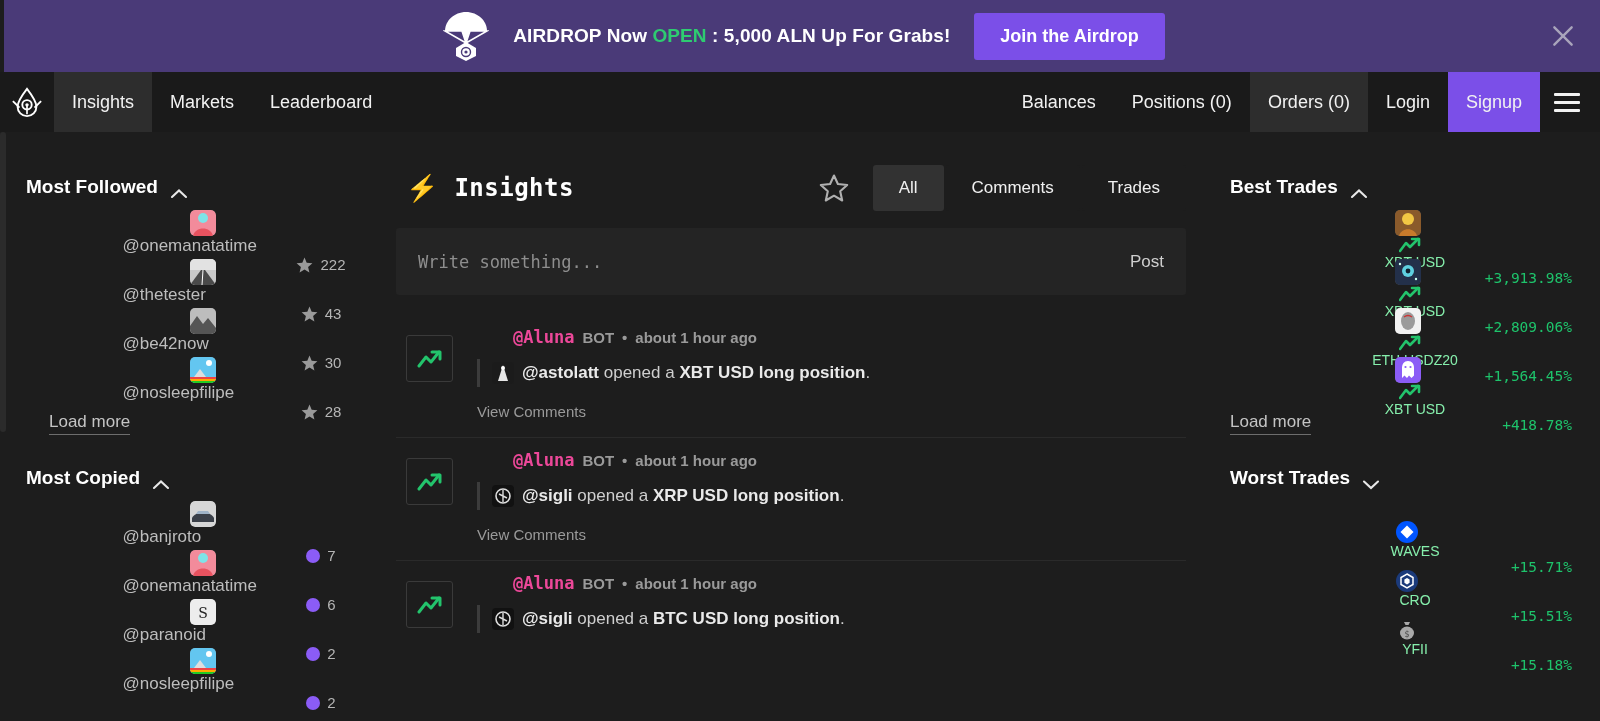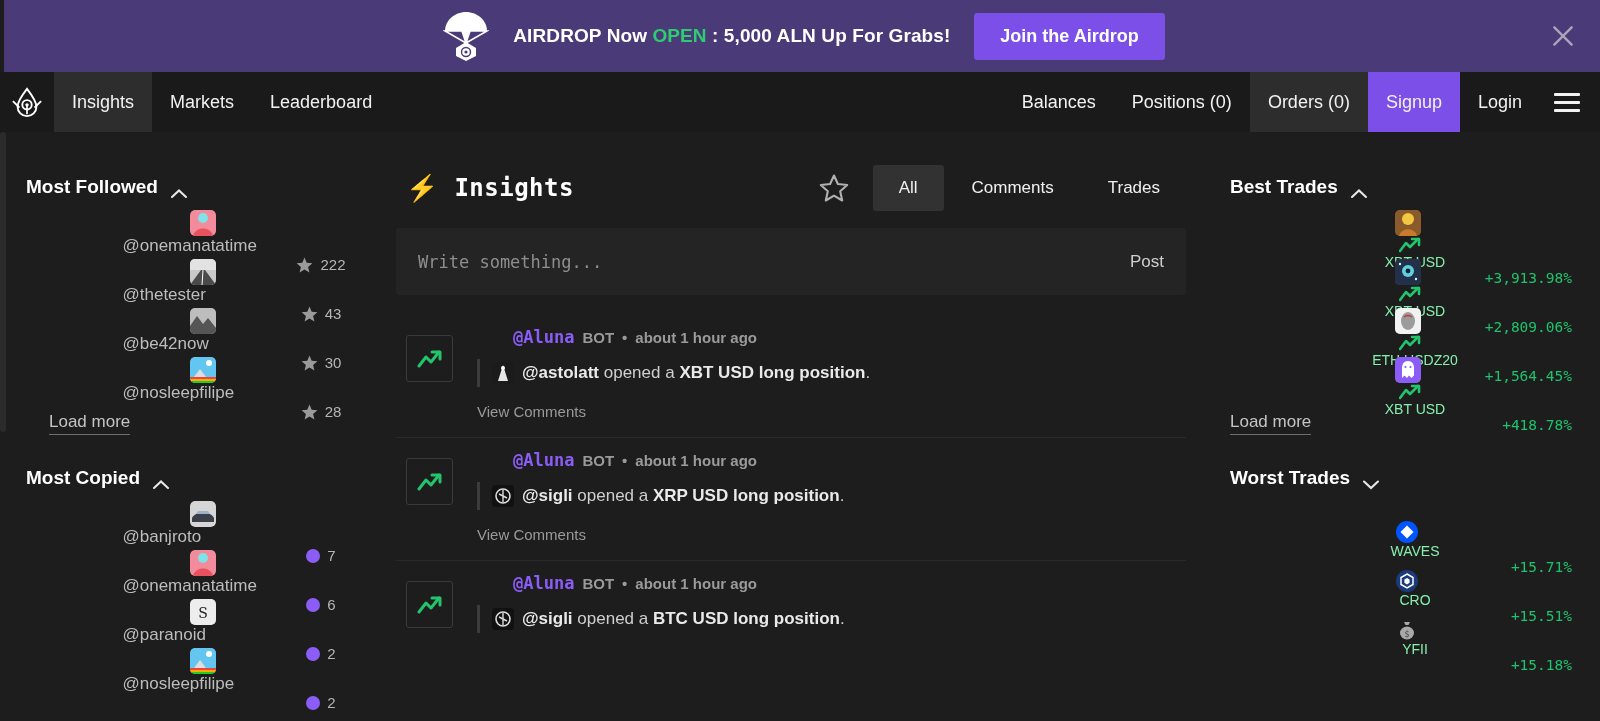--- a/index.html
+++ b/index.html
@@ -164,21 +164,21 @@
   .post:first-child { border-top: none; }
   .post-icon {
     width: 47px; height: 47px; flex: 0 0 auto; margin: 8px 24px 0 10px;
     border: 1px solid #3a3a3a; border-radius: 3px;
     display: flex; align-items: center; justify-content: center;
   }
   .post-body { flex: 1 1 auto; min-width: 0; }
   .post-meta { display: flex; align-items: baseline; gap: 8px; margin-bottom: 12px; }
   .post-author {
     font-family: "DejaVu Sans Mono", monospace;
-    font-size: 17px; font-weight: 700; color: #8b5cf6; padding-left: 36px;
+    font-size: 17px; font-weight: 700; color: #ec4899; padding-left: 36px;
   }
   .post-sub { font-size: 15px; color: #9a9a9a; white-space: nowrap; font-weight: bold; }
   .post-line {
     display: flex; align-items: center;
     border-left: 3px solid #3c3c3c; padding-left: 12px; min-height: 28px;
   }
   .post-line .mini-av {
     width: 22px; height: 22px; border-radius: 3px; margin-right: 8px;
     flex: 0 0 auto; background: #222; overflow: hidden;
   }
@@ -241,22 +241,22 @@
     <div class="nav-left">
       <div class="nav-item active">Insights</div>
       <div class="nav-item">Markets</div>
       <div class="nav-item">Leaderboard</div>
     </div>
 
     <div class="nav-right">
       <div class="nav-item">Balances</div>
       <div class="nav-item">Positions (0)</div>
       <div class="nav-item active">Orders (0)</div>
+      <div class="nav-item">Login</div>
       <div class="nav-item signup">Signup</div>
-      <div class="nav-item">Login</div>
       <div class="nav-burger">
         <span></span>
           <span></span>
           <span></span>
       </div>
     </div>
   </div>
 
   <div class="scroll-strip">
     <div class="scroll-thumb"></div>

